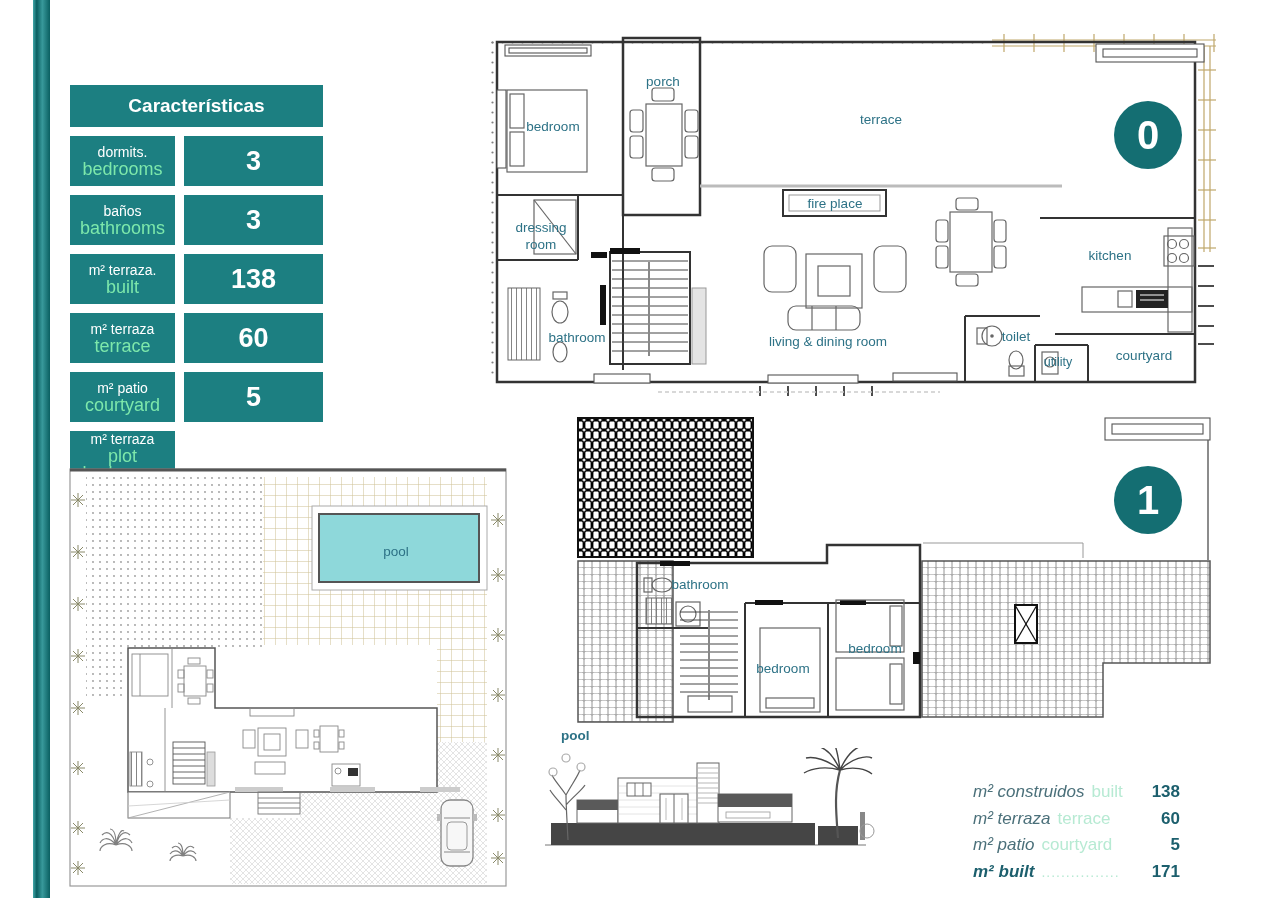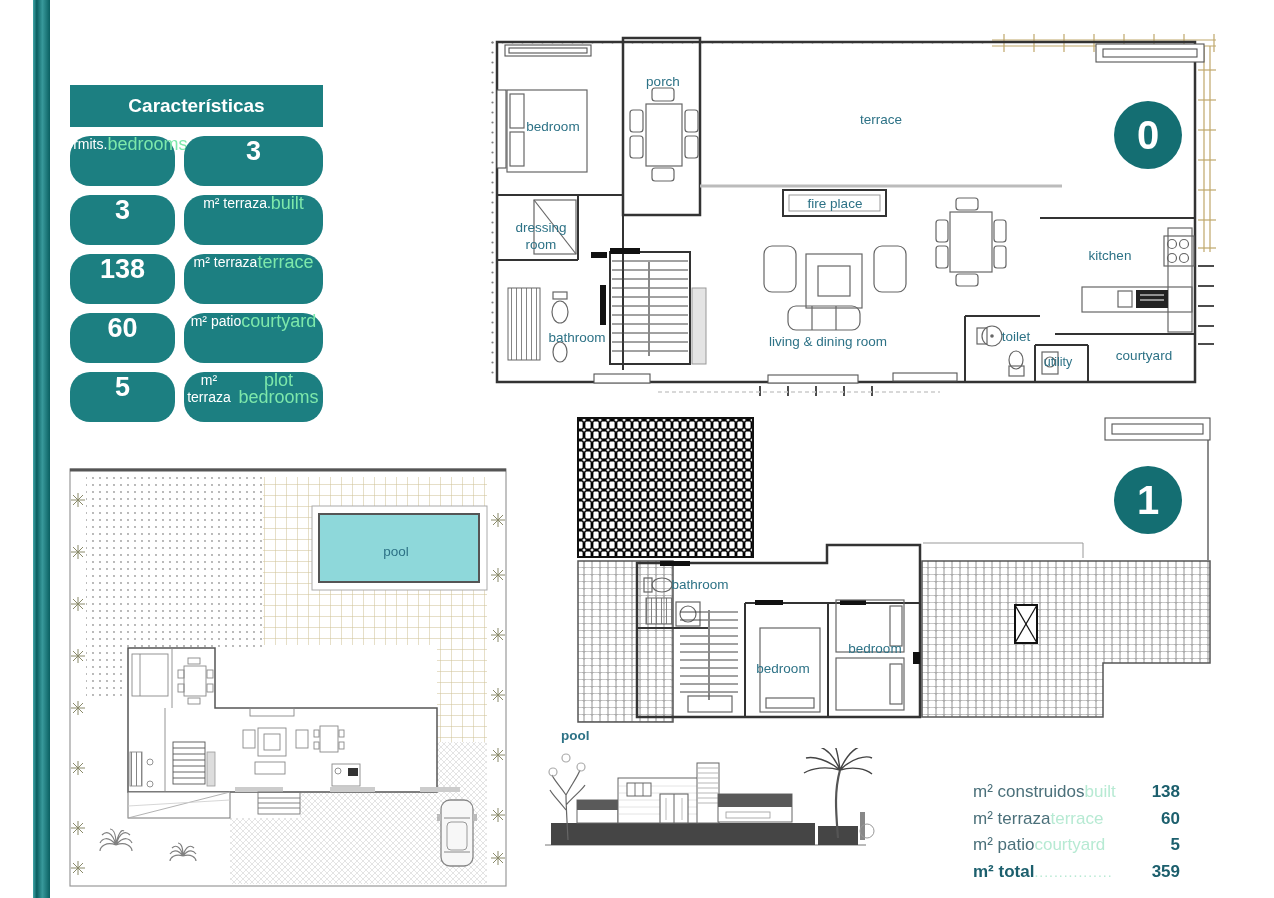--- a/index.html
+++ b/index.html
@@ -11,22 +11,22 @@
   body{font-family:"Liberation Sans",sans-serif;background:#fff;}
   .page{position:relative;width:1274px;height:898px;background:#fff;overflow:hidden;}
 
   .side-bar{position:absolute;left:33px;top:0;width:17px;height:898px;
     background:linear-gradient(90deg,#41a7a9 0%,#0a5f61 22%,#38999b 55%,#0a5f61 100%);}
 
   .char-table{position:absolute;left:70px;top:85px;width:280px;display:grid;
     grid-template-columns:105px 139px;gap:9px;background:#fff;}
   .char-table .th{grid-column:1/3;background:var(--teal);color:#fff;font-weight:bold;
     font-size:19px;display:flex;align-items:center;justify-content:center;height:42px;}
-  .cell{background:var(--teal);display:flex;
-    justify-content:center;height:50px;text-align:center;border-radius:20px;}
+  .cell{background:var(--teal);display:flex;flex-direction:column;
+    justify-content:center;height:50px;text-align:center;}
   .cell .es{color:#fff;font-size:14px;line-height:17px;}
   .cell .en{color:var(--mint);font-size:18px;line-height:17px;}
   .cell.value{color:#fff;font-weight:bold;font-size:27px;}
 
   svg{position:absolute;}
   svg text{font-family:"Liberation Sans",sans-serif;}
   .rl{font-size:13.5px;fill:var(--label);text-anchor:middle;}
   .rl.small{font-size:12.5px;}
   .badgec{fill:var(--badge);}
   .badget{font-size:40px;font-weight:bold;fill:#fff;text-anchor:middle;}
@@ -34,21 +34,21 @@
   .wall2{fill:none;stroke:#333;stroke-width:2;}
   .furn{fill:none;stroke:#666;stroke-width:1.2;}
   .thin{fill:none;stroke:#888;stroke-width:0.9;}
   .win{fill:#fff;stroke:#555;stroke-width:1.1;}
 
   .pool-floor-label{position:absolute;left:561px;top:728px;font-size:13.5px;
     font-weight:600;color:var(--label);}
 
   .summary{position:absolute;left:973px;top:779px;width:207px;font-size:17px;}
   .summary .row{display:flex;align-items:baseline;line-height:26.5px;}
-  .summary .es{color:var(--sum-es);white-space:nowrap;}
+  .summary .es{color:var(--sum-es);margin-right:7px;white-space:nowrap;font-style:italic;}
   .summary .en{color:var(--sum-en);white-space:nowrap;}
   .summary .val{margin-left:auto;font-weight:bold;color:var(--sum-val);}
   .summary .total .es{color:var(--sum-val);font-weight:bold;}
   .summary .dots{color:var(--sum-en);letter-spacing:1px;font-size:14px;}
 </style>
 </head>
 <body>
 
 <div class="page">
 
@@ -56,20 +56,24 @@
 
   <div class="char-table">
     <div class="th">Características</div>
 
     <div class="cell">
       <span class="es">dormits.</span>
       <span class="en">bedrooms</span>
     </div>
     <div class="cell value">3</div>
 
+    <div class="cell">
+      <span class="es">baños</span>
+      <span class="en">bathrooms</span>
+    </div>
     <div class="cell value">3</div>
 
     <div class="cell">
       <span class="es">m² terraza.</span>
       <span class="en">built</span>
     </div>
     <div class="cell value">138</div>
 
     <div class="cell">
       <span class="es">m² terraza</span>
@@ -572,19 +576,19 @@
       <span class="es">m² terraza</span>
       <span class="en">terrace</span>
       <span class="val">60</span>
     </div>
     <div class="row">
       <span class="es">m² patio</span>
       <span class="en">courtyard</span>
       <span class="val">5</span>
     </div>
     <div class="row total">
-      <span class="es">m² total</span>
+      <span class="es">m² built</span>
       <span class="dots">................</span>
-      <span class="val">359</span>
+      <span class="val">171</span>
     </div>
   </div>
 
 </div>
 
 </body></html>

